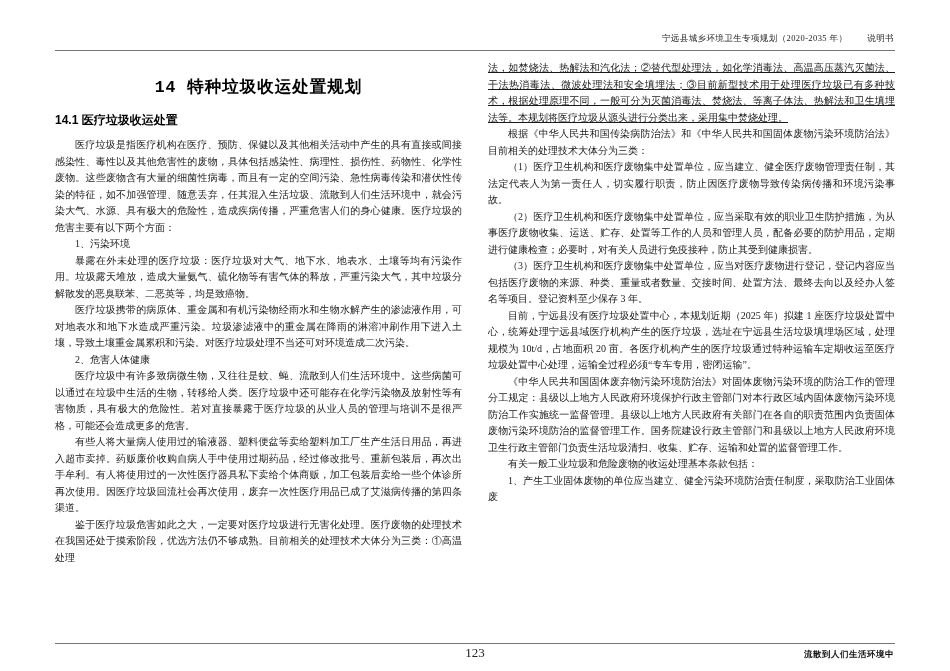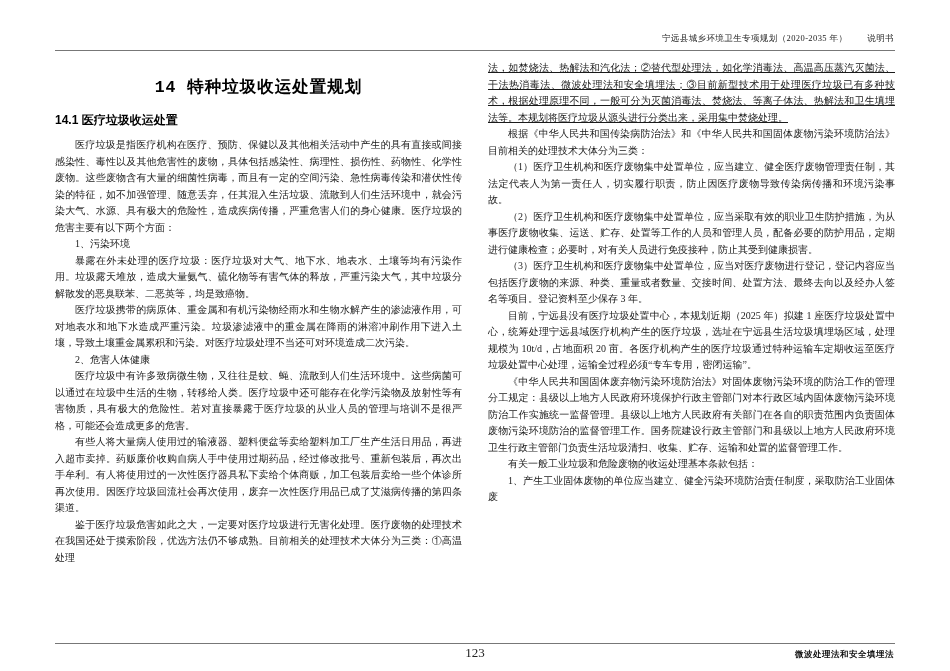--- a/index.html
+++ b/index.html
@@ -93,15 +93,15 @@
       <p class="body">目前，宁远县没有医疗垃圾处置中心，本规划近期（2025 年）拟建 1 座医疗垃圾处置中心，统筹处理宁远县域医疗机构产生的医疗垃圾，选址在宁远县生活垃圾填埋场区域，处理规模为 10t/d，占地面积 20 亩。各医疗机构产生的医疗垃圾通过特种运输车定期收运至医疗垃圾处置中心处理，运输全过程必须“专车专用，密闭运输”。</p>
       <p class="body">《中华人民共和国固体废弃物污染环境防治法》对固体废物污染环境的防治工作的管理分工规定：县级以上地方人民政府环境保护行政主管部门对本行政区域内固体废物污染环境防治工作实施统一监督管理。县级以上地方人民政府有关部门在各自的职责范围内负责固体废物污染环境防治的监督管理工作。国务院建设行政主管部门和县级以上地方人民政府环境卫生行政主管部门负责生活垃圾清扫、收集、贮存、运输和处置的监督管理工作。</p>
       <p class="body">有关一般工业垃圾和危险废物的收运处理基本条款包括：</p>
       <p class="body">1、产生工业固体废物的单位应当建立、健全污染环境防治责任制度，采取防治工业固体废</p>
     </div>
 
   </div>
 
   <div class="footer-rule"></div>
   <div class="page-num">123</div>
-  <div class="company">微波处理法和安全填埋法</div>
+  <div class="company">流散到人们生活环境中</div>
 
 </div>
 
 </body></html>

